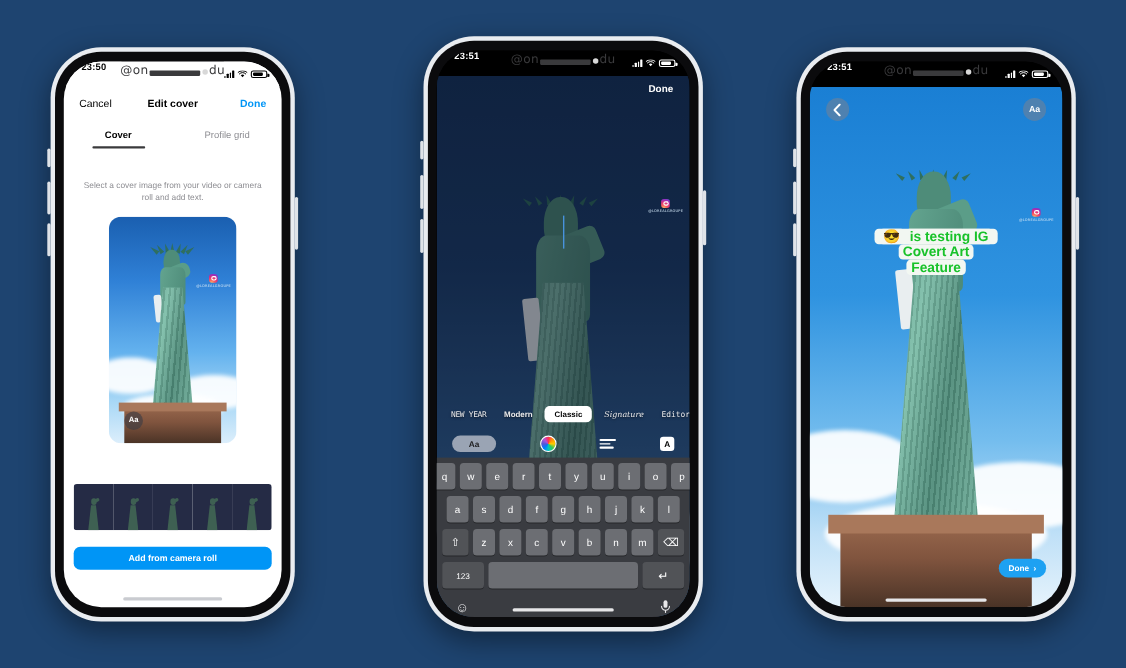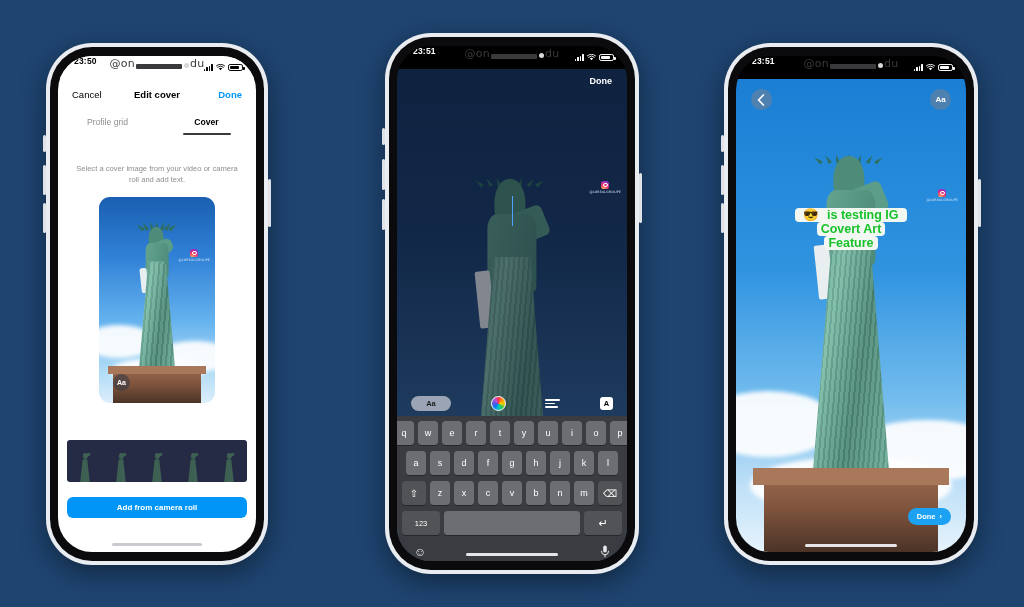--- a/index.html
+++ b/index.html
@@ -415,22 +415,22 @@
         <span>@on</span><span class="wm-block"></span><span class="wm-dot"></span><span>du</span>
       </div>
 
       <div class="p1-nav">
         <span class="p1-cancel">Cancel</span>
         <span class="p1-title">Edit cover</span>
         <span class="p1-done">Done</span>
       </div>
 
       <div class="p1-tabs">
+        <div class="p1-tab active">Cover</div>
         <div class="p1-tab">Profile grid</div>
-        <div class="p1-tab active">Cover</div>
       </div>
 
       <div class="p1-hint">Select a cover image from your video or camera roll and add text.</div>
 
       <div class="p1-coverwrap">
         <div class="sky"></div>
         <div class="cloud" style="left:-14%; top:62%; width:62%; height:16%;"></div>
         <div class="cloud" style="left:48%; top:70%; width:68%; height:15%;"></div>
         <div class="cloud" style="left:10%; top:78%; width:80%; height:13%;"></div>
         <div class="statue">
@@ -564,20 +564,27 @@
         <div class="p2-dim"></div>
         <div class="ig-wm" style="right:6px; top:112px;">
           <div class="ig-glyph"></div>
           <span>@LOREALGROUPE</span>
         </div>
       </div>
 
       <div class="p2-done">Done</div>
       <div class="p2-caret"></div>
 
+      <div class="p2-fonts">
+        <div class="fchip newyear">NEW YEAR</div>
+        <div class="fchip modern">Modern</div>
+        <div class="fchip active">Classic</div>
+        <div class="fchip signature">Signature</div>
+        <div class="fchip editor">Editor</div>
+      </div>
 
       <div class="p2-tools">
         <div class="tool-aa">Aa</div>
         <span class="tool-gap"></span>
         <div class="tool-color"></div>
         <span class="tool-gap"></span>
         <div class="tool-align">
             <i></i>
             <i></i>
             <i></i>

